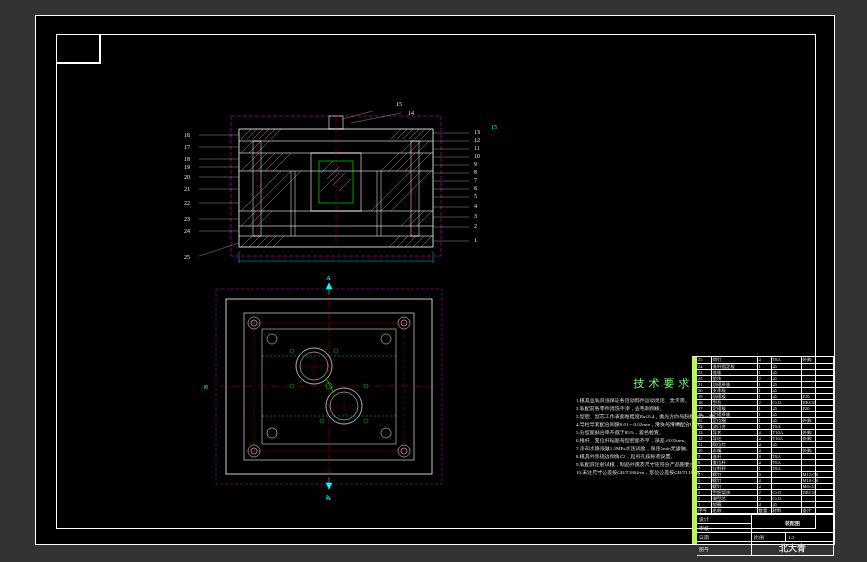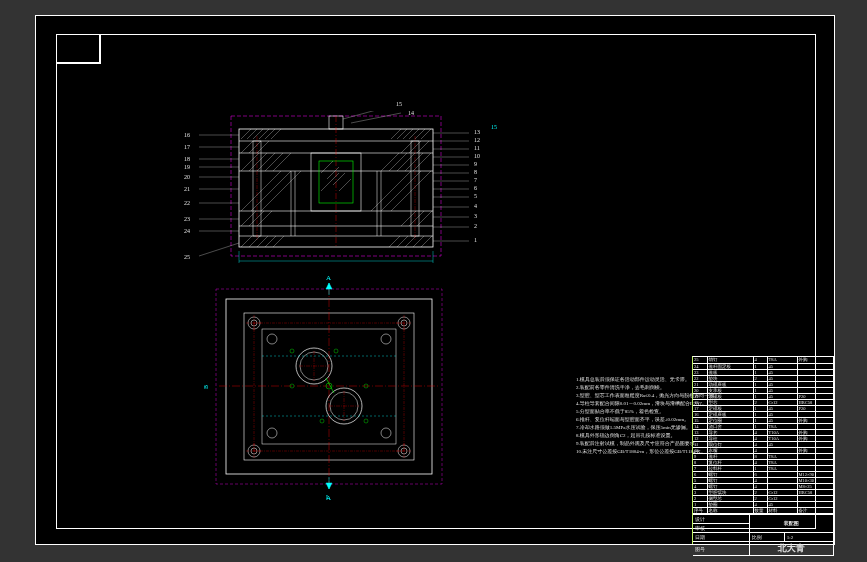--- a/index.html
+++ b/index.html
@@ -85,21 +85,21 @@
   font-size: 5px;
   line-height: 1.4;
 }
 .tech-body div { margin-bottom: 1px; }
 .title-block {
   position: absolute;
   right: 0;
   bottom: 0;
   width: 142px;
   height: 188px;
-  border-left: 1px solid #bef264;
+  border-left: 5px solid #bef264;
   border-top: 1px solid #fff;
   font-size: 5px;
   color: #e0e0e0;
 }
 .bom-table {
   width: 100%;
   border-collapse: collapse;
 }
 .bom-table td {
   border: 1px solid #fff;
@@ -377,20 +377,21 @@
       </g>
     </svg>
   </div>
 
   <div class="dim-label" style="left:168px;top:368px;transform:rotate(-90deg)">B</div>
   <div class="dim-label" style="left:290px;top:478px">L</div>
   <div class="tiny-arrow" style="left:290px;top:258px">A</div>
   <div class="tiny-arrow" style="left:290px;top:478px">A</div>
 
   <div class="tech-req">
+    <div class="tech-title">技术要求</div>
     <div class="tech-body" id="tech-lines">
         <div>1.模具总装后须保证各活动部件运动灵活、无卡滞。</div>
         <div>2.装配前各零件清洗干净，去毛刺倒棱。</div>
         <div>3.型腔、型芯工作表面粗糙度Ra≤0.4，抛光方向与脱模方向一致。</div>
         <div>4.导柱导套配合间隙0.01～0.02mm，滑块与滑槽配合H7/f7。</div>
         <div>5.分型面贴合率不低于85%，着色检查。</div>
         <div>6.推杆、复位杆端面与型腔面齐平，误差±0.02mm。</div>
         <div>7.冷却水路须做1.5MPa水压试验，保压5min无渗漏。</div>
         <div>8.模具外形锐边倒角C2，起吊孔按标准设置。</div>
         <div>9.装配后注射试模，制品外观及尺寸应符合产品图要求。</div>

